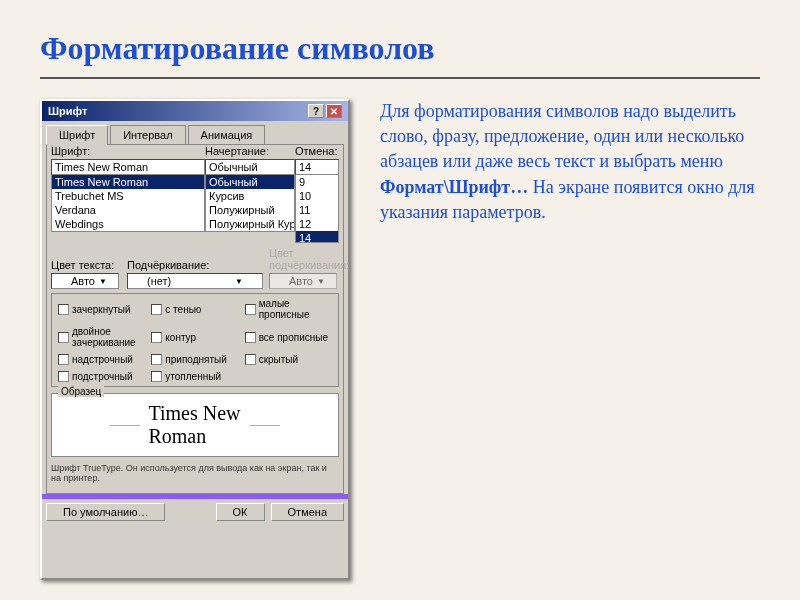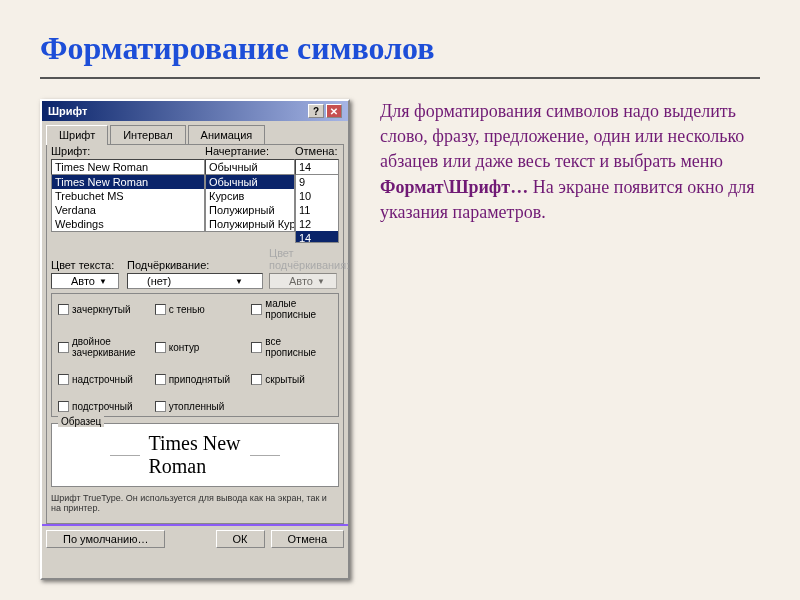--- a/index.html
+++ b/index.html
@@ -274,21 +274,21 @@
     .effects-box {
       border: 1px solid #888;
       padding: 4px 6px;
       margin-bottom: 6px;
       background: #d4d0c8;
     }
 
     .effects-grid {
       display: grid;
       grid-template-columns: 1fr 1fr 1fr;
-      gap: 16px;
+      gap: 6px;
     }
 
     .checkbox-item {
       display: flex;
       align-items: center;
       gap: 3px;
       font-size: 10px;
       font-family: Arial, sans-serif;
     }
 
@@ -348,41 +348,41 @@
       color: #333;
       margin-bottom: 6px;
     }
 
     
     .dialog-footer {
       display: flex;
       justify-content: space-between;
       padding: 4px;
       background: #d4d0c8;
-      border-top: 2px solid #8b5cf6;
+      border-top: 5px solid #8b5cf6;
     }
 
     .dialog-btn {
       padding: 2px 16px;
       background: #d4d0c8;
       border: 1px solid #888;
       border-top-color: #fff;
       border-left-color: #fff;
       font-size: 11px;
       font-family: Arial, sans-serif;
       cursor: pointer;
     }
 
     
     .description-text {
       flex: 1;
       font-family: 'Times New Roman', Times, serif;
       font-size: 18px;
       line-height: 1.4;
-      color: #701a75;
+      color: #1d4ed8;
       padding-left: 10px;
     }
 
     .bold-text {
       font-weight: bold;
     }
 
     
     .list-items::-webkit-scrollbar,
     .style-list-items::-webkit-scrollbar,

